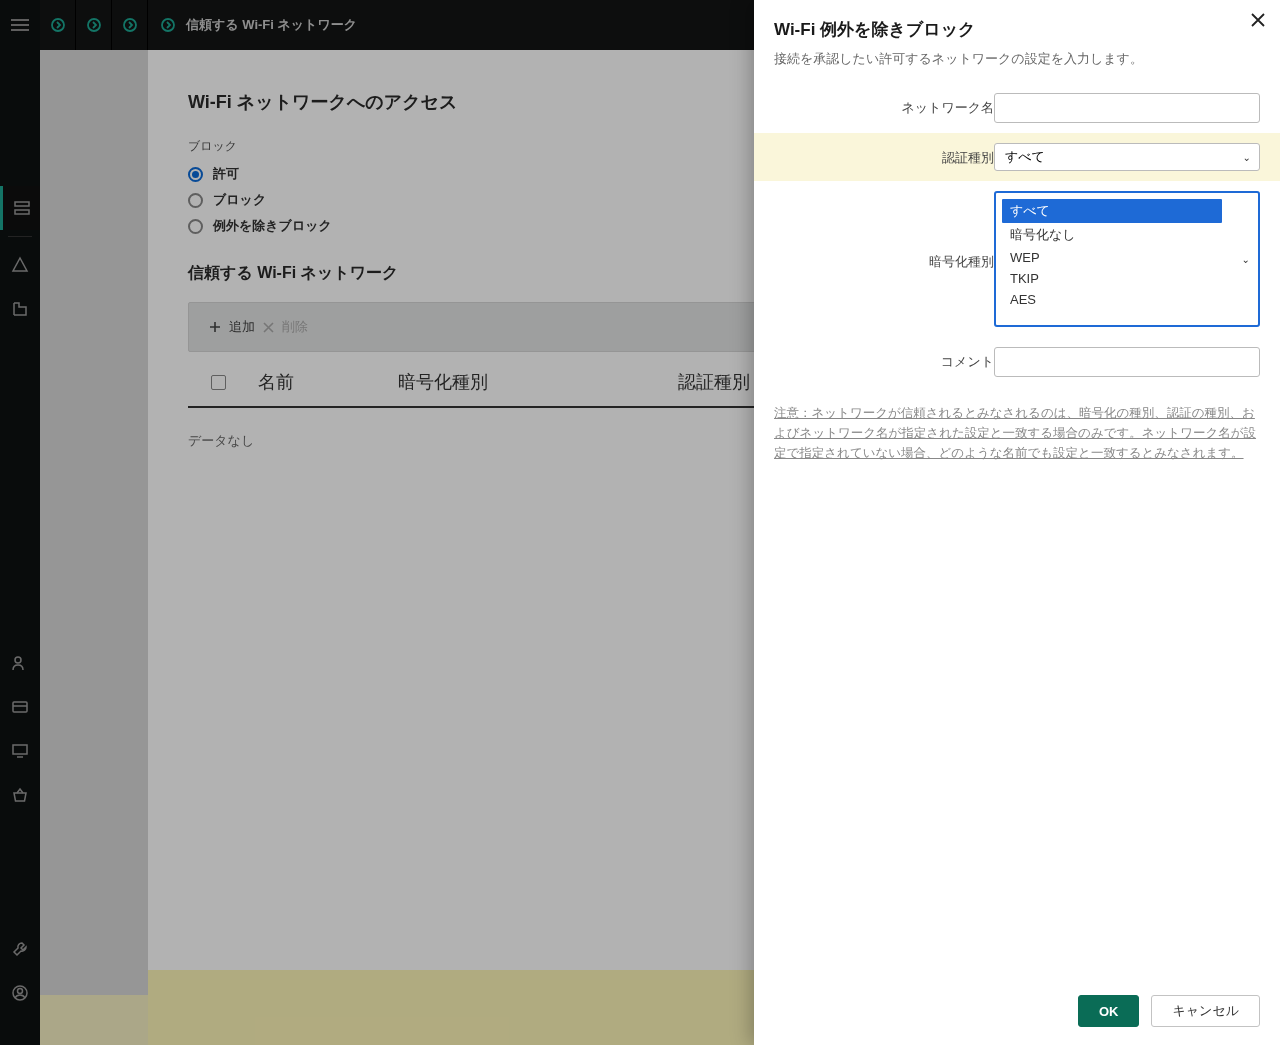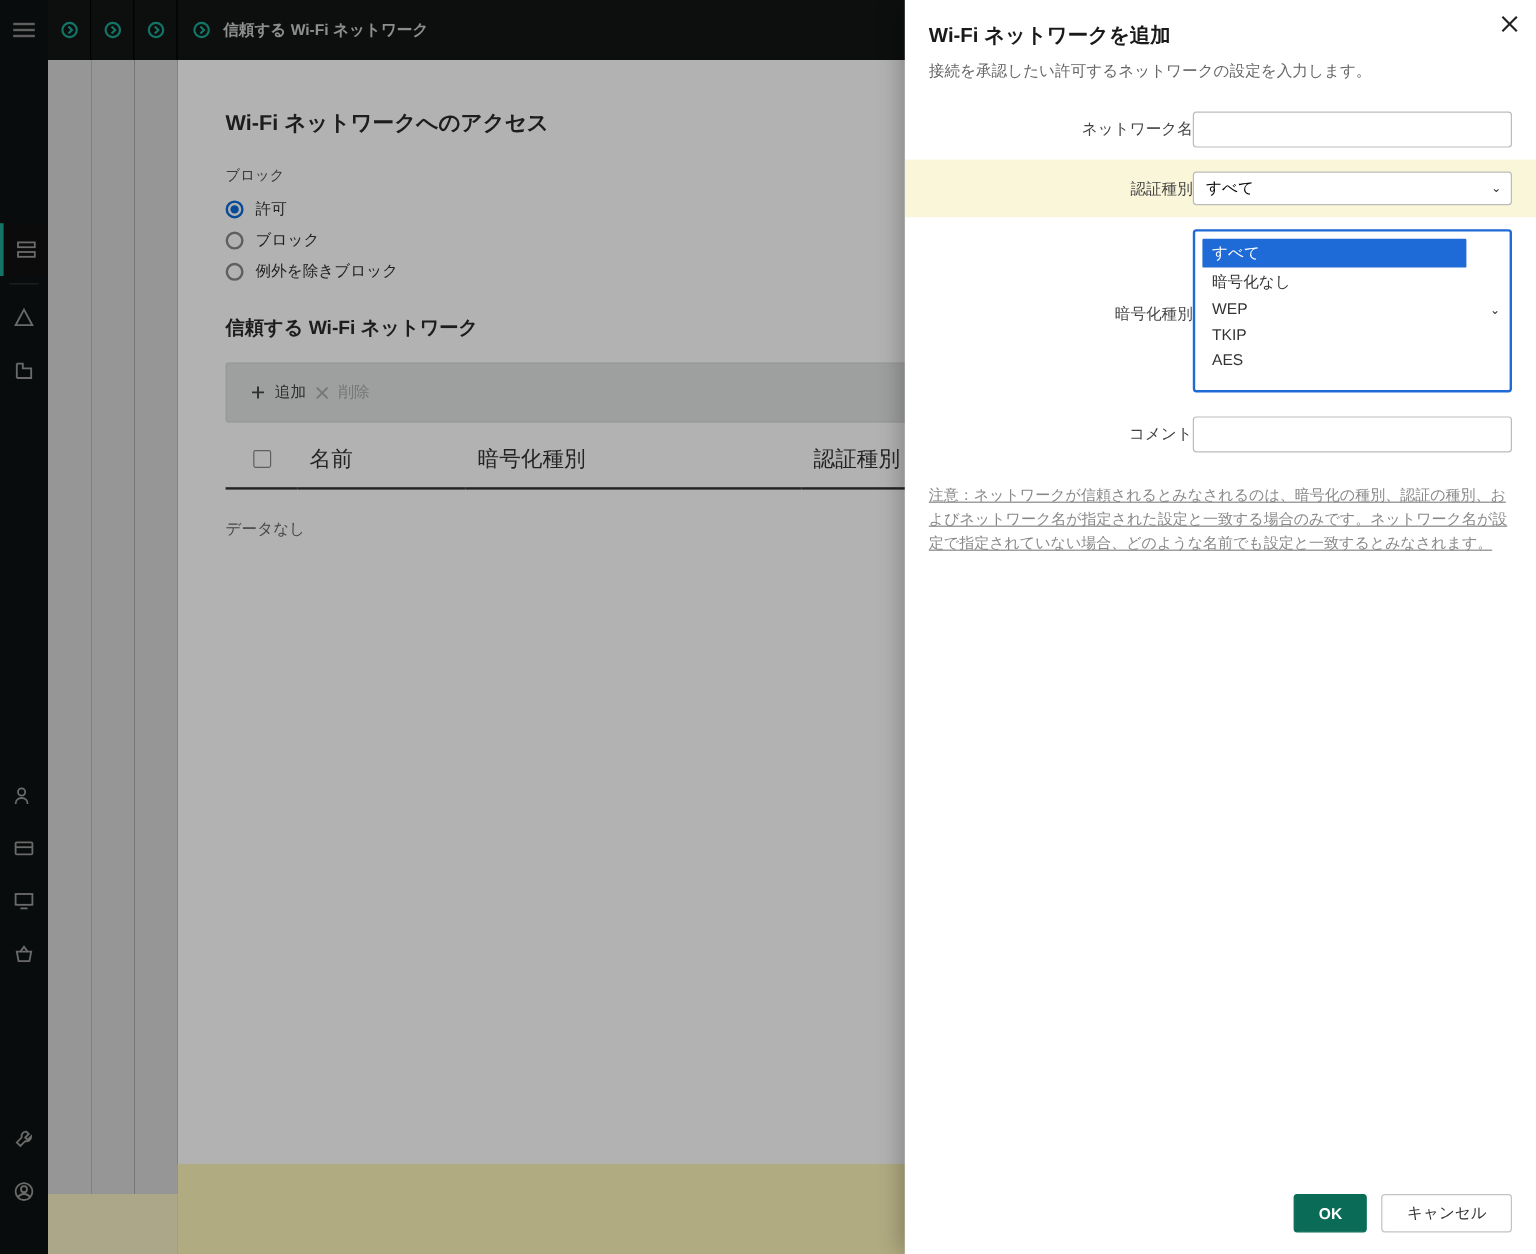--- a/index.html
+++ b/index.html
@@ -30,21 +30,21 @@
     .rail-stripe.s2 { left: 76px; width: 36px; }
     .rail-stripe.s3 { left: 112px; width: 36px; }
     .rail-stripe-footer { position: absolute; bottom: 0; left: 40px; width: 108px; height: 50px; background: #f5f0c3; z-index: 3; }
     
     
     .main { position: absolute; left: 148px; right: 0; top: 50px; bottom: 0; background: #ffffff; }
     .main-footer-band { position: absolute; left: 0; right: 0; bottom: 0; height: 75px; background: #fdf5b8; }
     .main-inner { padding: 40px 40px 0 40px; }
     .h1 { font-size: 18px; font-weight: 600; color: #2a2a2a; margin-bottom: 24px; }
     .section-label { font-size: 12px; color: #555; margin-bottom: 10px; }
-    .radio-row { display: flex; align-items: center; gap: 10px; margin-bottom: 8px; font-size: 13px; color: #333; }
+    .radio-row { display: flex; align-items: center; gap: 10px; margin-bottom: 8px; font-size: 13px; color: #333; font-weight: bold; }
     .radio-circle { width: 15px; height: 15px; border-radius: 50%; border: 2px solid #888; display: inline-flex; align-items: center; justify-content: center; flex-shrink: 0; }
     .radio-circle.checked { border-color: #0b6ad8; }
     .radio-circle.checked::after { content: ''; width: 7px; height: 7px; border-radius: 50%; background: #0b6ad8; }
     .h2 { font-size: 16px; font-weight: 600; color: #2a2a2a; margin: 28px 0 18px; }
     
     .toolbar { background: #e3e4e4; height: 50px; display: flex; align-items: center; gap: 8px; padding: 0 20px; border: 1px solid #d6d6d6; border-radius: 2px; }
     .tool-btn { display: inline-flex; align-items: center; gap: 8px; font-size: 13px; color: #444; cursor: pointer; }
     .tool-btn.disabled { color: #aaa; cursor: default; }
     
     .table-head { display: flex; margin-top: 6px; font-size: 18px; color: #333; }
@@ -240,21 +240,21 @@
 
 <div class="dim"></div>
 
 <div class="side-panel">
   <div class="sp-close">
     <svg width="16" height="16" viewBox="0 0 16 16" stroke="#222" stroke-width="1.8">
         <path d="M2 2l12 12M14 2L2 14"></path>
       </svg>
   </div>
   <div class="sp-head">
-    <div class="sp-title">Wi-Fi ネットワークを追加</div>
+    <div class="sp-title">Wi-Fi 例外を除きブロック</div>
     <div class="sp-sub">接続を承認したい許可するネットワークの設定を入力します。</div>
   </div>
   <div class="sp-body">
     <div class="form-row">
       <div class="form-label">ネットワーク名</div>
       <div class="form-control-wrap">
         <input class="text-input" type="text" style="">
       </div>
     </div>
     <div class="form-row highlighted">

